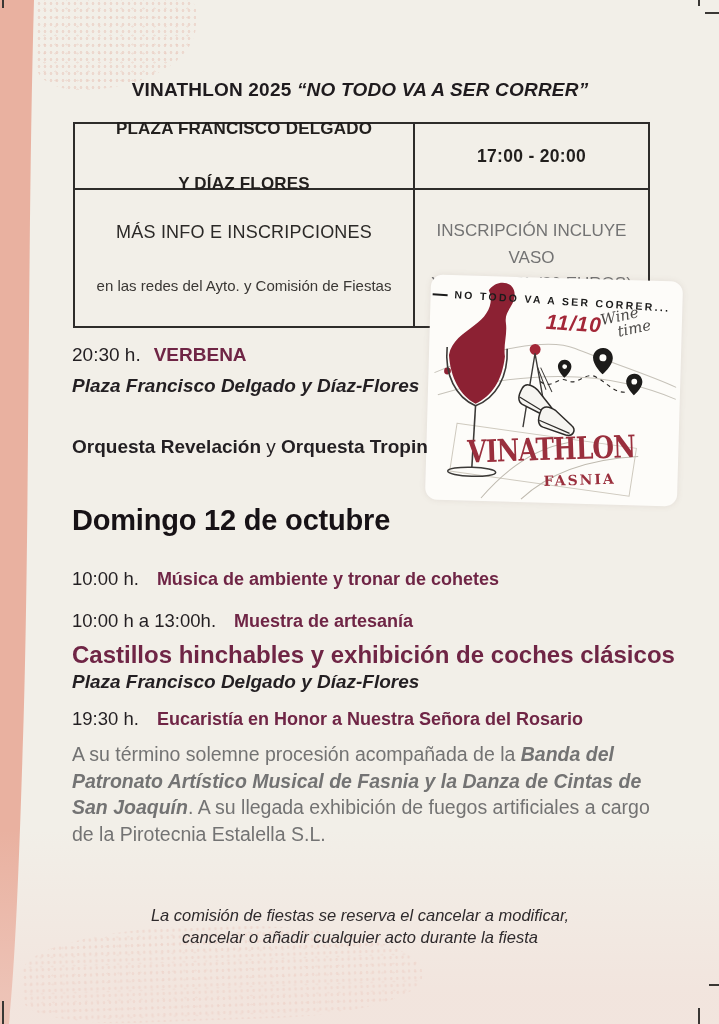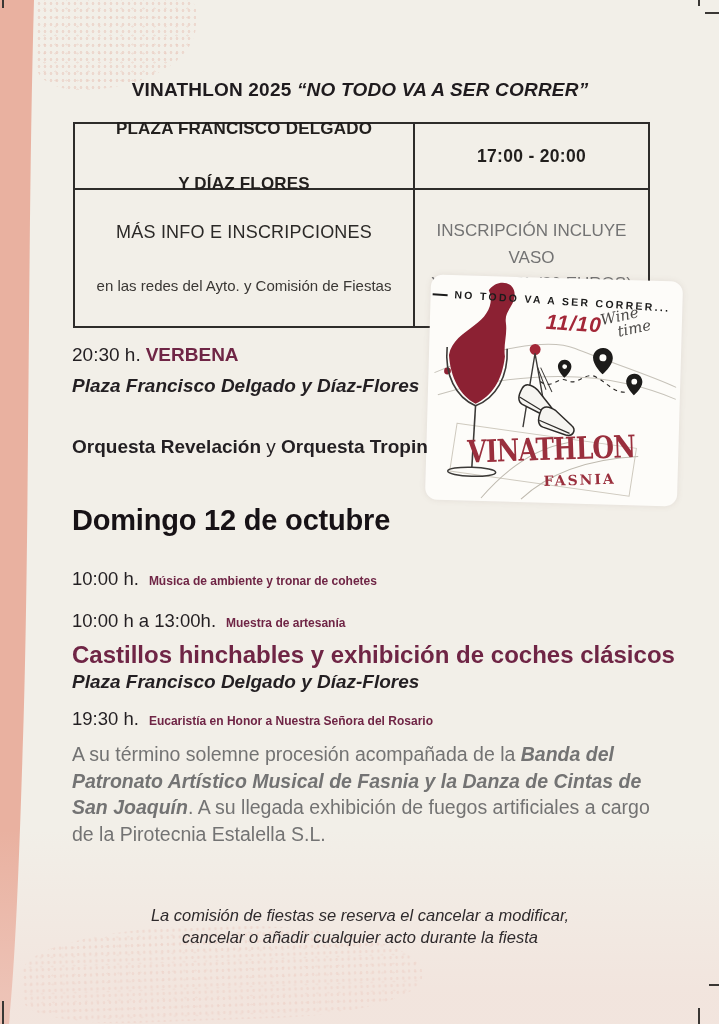--- a/index.html
+++ b/index.html
@@ -60,27 +60,27 @@
     color:#9a2f3d;letter-spacing:-1px;transform:rotate(-3.5deg) scaleX(.8);transform-origin:left top;white-space:nowrap;}
   #logo-brand-sub{position:absolute;left:118px;top:193px;font-family:"DejaVu Serif",serif;font-size:14px;font-weight:700;
     color:#9a2f3d;letter-spacing:2px;transform:rotate(-3.5deg);}
 
   
   .line{position:absolute;left:72px;font-size:19px;color:#231f22;white-space:nowrap;}
   .maroon{color:#6f2545;font-weight:700;}
   .bi{font-weight:700;font-style:italic;}
   .b{font-weight:700;}
   #v-time-line{top:344px;}
-  #v-time-line .maroon{margin-left:5px;}
+  #v-time-line .maroon{margin-left:13px;}
   #v-venue{top:375px;}
   #v-act1{top:411px;}
   #v-act2{top:436px;}
   #domingo-heading{top:504px;font-size:29px;font-weight:700;color:#171216;letter-spacing:-.2px;}
   .ev-time{font-size:18.5px;color:#231f22;}
-  .ev-title{font-size:12px;margin-left:10px;}
+  .ev-title{font-size:18px;margin-left:18px;}
   #ev1{top:568px;}
   #ev2{top:610px;}
   #castillos{top:641px;font-size:24px;}
   #plaza2{top:671px;}
   #mass{top:708px;}
   #para{position:absolute;left:72px;top:741px;width:585px;font-size:19.5px;line-height:26.5px;color:#737373;}
   #para .bi2{font-weight:600;font-style:italic;}
   #footer-note{position:absolute;left:72px;top:904px;width:576px;text-align:center;
     font-size:16.5px;font-style:italic;color:#2e2a2c;line-height:22px;}
 </style>

